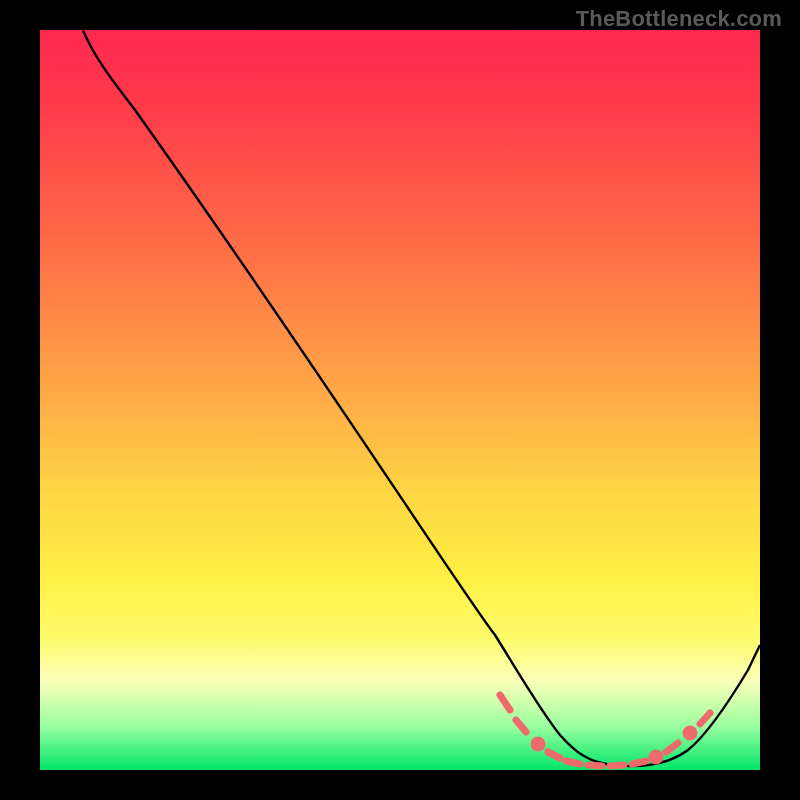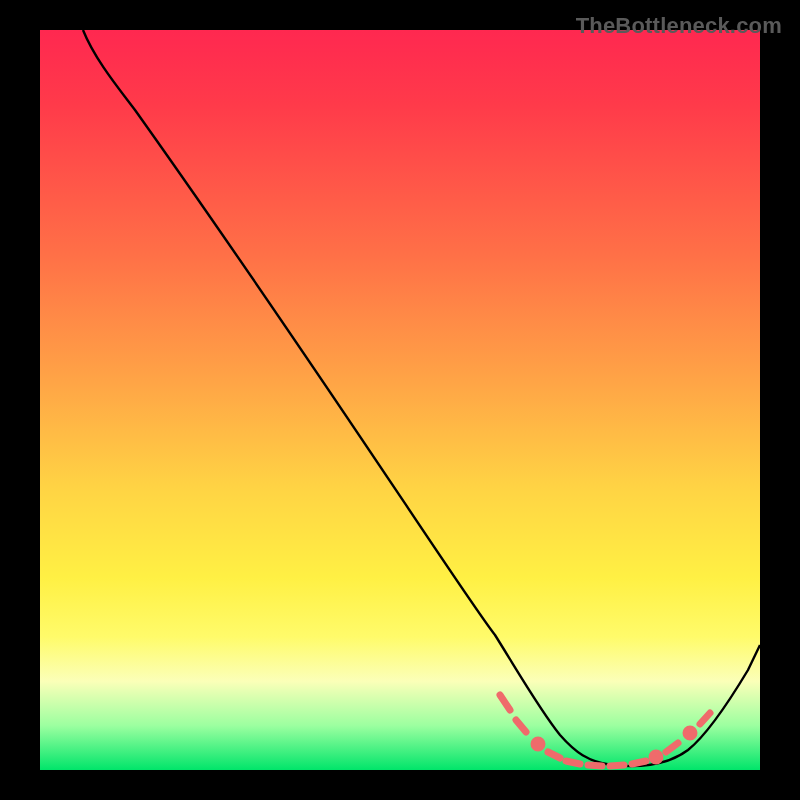--- a/index.html
+++ b/index.html
@@ -25,21 +25,21 @@
       #ffd444 62%,
       #fff044 74%,
       #fffb6a 82%,
       #fbffb8 88%,
       #9cffa0 94%,
       #00e56a 100%
     );
   }
   .watermark {
     position: absolute;
-    top: 13px;
+    top: 6px;
     right: 18px;
     font-family: Arial, Helvetica, sans-serif;
     font-size: 22px;
     font-weight: 600;
     color: #5a5a5a;
     letter-spacing: 0.2px;
     pointer-events: none;
   }
   svg.curve {
     position: absolute;

